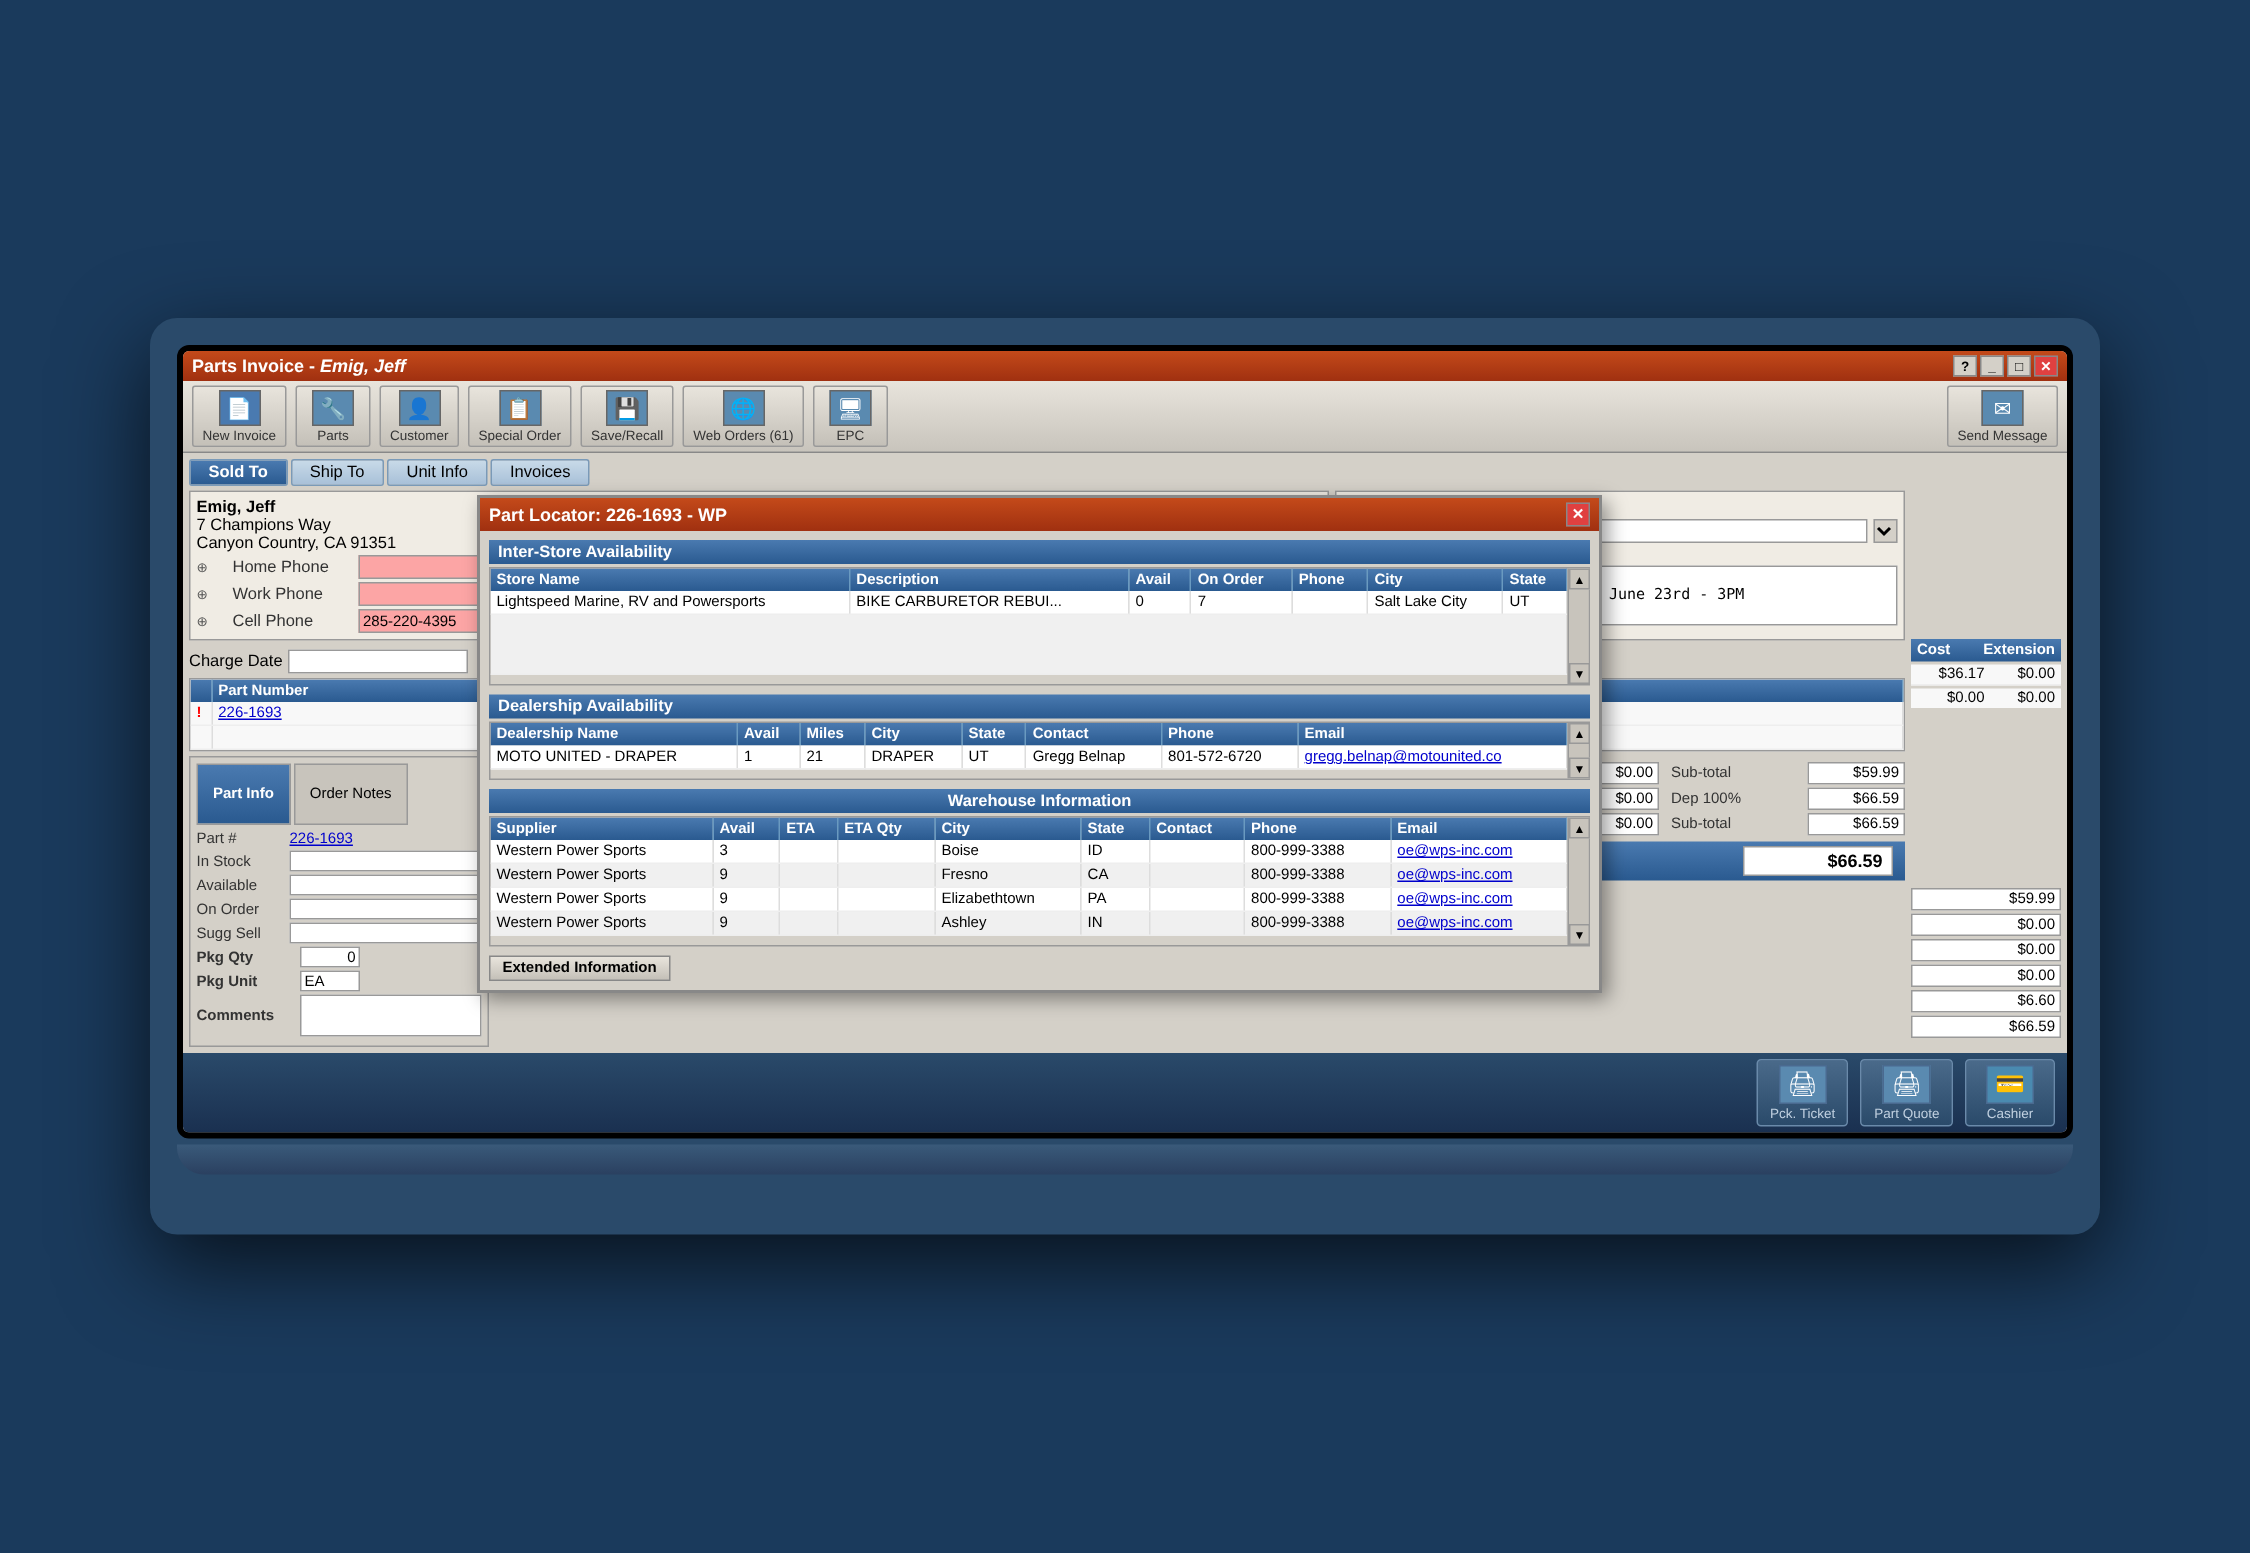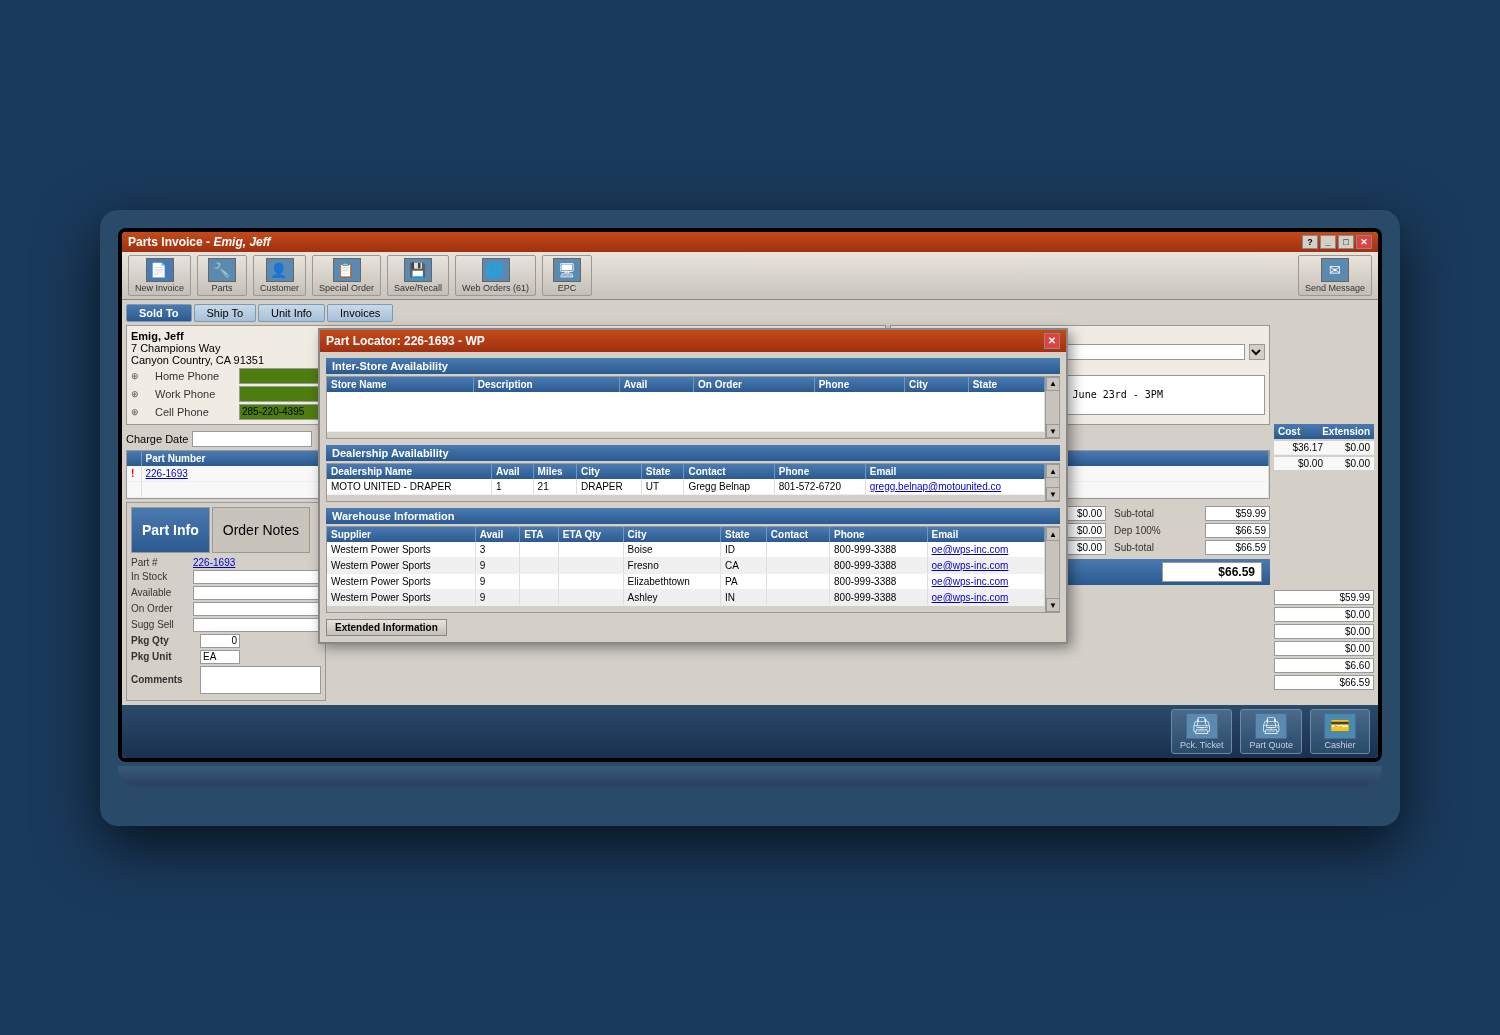--- a/index.html
+++ b/index.html
@@ -166,21 +166,21 @@
     }
     .customer-info .name { font-weight: bold; }
     .phone-row {
       display: flex;
       align-items: center;
       gap: 4px;
       margin-top: 2px;
     }
     .phone-label { color: #333; min-width: 80px; }
     .phone-input {
-      background: #4d7c0f;
+      background: #fca5a5;
       border: 1px solid #999;
       height: 16px;
       width: 120px;
       font-size: 10px;
       padding: 0 2px;
     }
     .invoice-info-box {
       background: #f0ece4;
       border: 1px solid #999;
       padding: 4px;
@@ -360,21 +360,21 @@
     .part-info-tabs {
       display: flex;
       gap: 2px;
       margin-bottom: 4px;
     }
     .pi-tab {
       padding: 14px 10px;
       background: #c8c4bc;
       border: 1px solid #999;
       cursor: pointer;
-      font-size: 14px;
+      font-size: 10px;
     }
     .pi-tab.active {
       background: linear-gradient(180deg, #4a7ab0, #2a5a90);
       color: #fff;
       font-weight: bold;
     }
     .pi-row {
       display: flex;
       align-items: center;
       gap: 2px;
@@ -880,20 +880,29 @@
                         <th>Store Name</th>
                         <th>Description</th>
                         <th>Avail</th>
                         <th>On Order</th>
                         <th>Phone</th>
                         <th>City</th>
                         <th>State</th>
                       </tr>
                     </thead>
                     <tbody>
+                      <tr>
+                        <td>Lightspeed Marine, RV and Powersports</td>
+                        <td>BIKE CARBURETOR REBUI...</td>
+                        <td>0</td>
+                        <td>7</td>
+                        <td></td>
+                        <td>Salt Lake City</td>
+                        <td>UT</td>
+                      </tr>
                       <tr style="height:40px;">
                           <td colspan="7"></td>
                         </tr>
                     </tbody>
                   </table>
                 </div>
                 <div class="scrollbar-stub">
                   <div class="sb-btn">▲</div>
                   <div style="flex:1;"></div>
                   <div class="sb-btn">▼</div>
@@ -932,21 +941,21 @@
                   </table>
                 </div>
                 <div class="scrollbar-stub">
                   <div class="sb-btn">▲</div>
                   <div style="flex:1;"></div>
                   <div class="sb-btn">▼</div>
                 </div>
               </div>
 
               
-              <div class="section-title" style="margin-top:6px;">Warehouse Information</div>
+              <div class="section-title" style="margin-top:6px;text-align:center;">Warehouse Information</div>
               <div style="display:flex; border:1px solid #999; max-height:90px;">
                 <div style="flex:1; overflow-y:auto; overflow-x:hidden;">
                   <table class="data-table">
                     <thead>
                       <tr>
                         <th>Supplier</th>
                         <th>Avail</th>
                         <th>ETA</th>
                         <th>ETA Qty</th>
                         <th>City</th>

